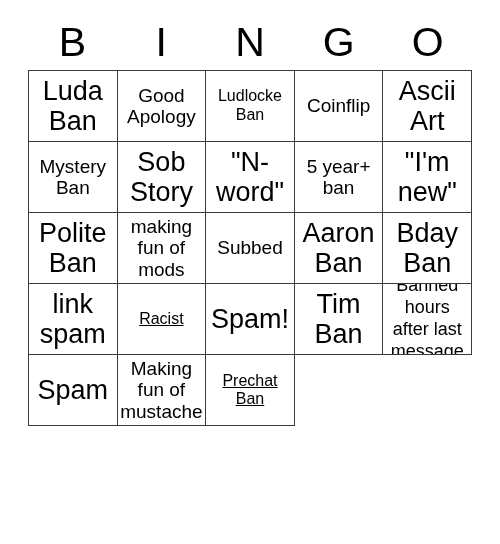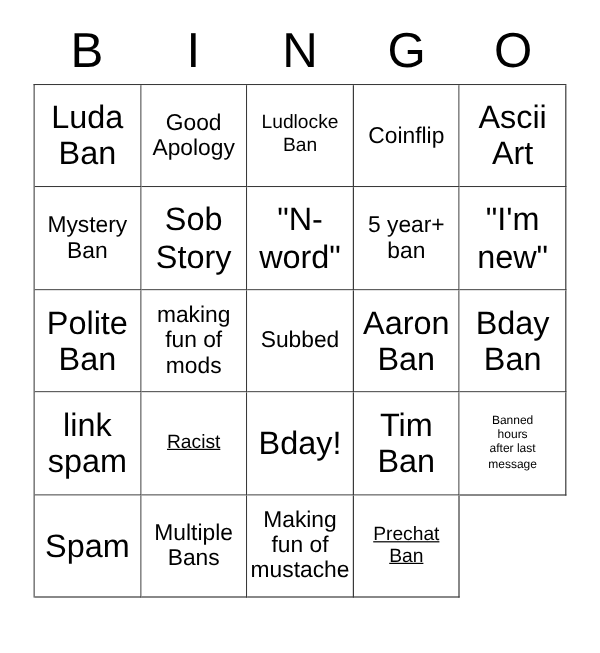--- a/index.html
+++ b/index.html
@@ -39,21 +39,21 @@
     line-height: 1;
     font-weight: normal;
     letter-spacing: 0px;
     color: #000000;
   }
   .grid {
     position: absolute;
     left: 28px;
     top: 70px;
     width: 444px;
-    height: 428px;
+    height: 356px;
     display: grid;
     grid-template-columns: repeat(5, 1fr);
     grid-template-rows: repeat(5, 1fr);
     border-top: 1.5px solid #3a3a3a;
     border-left: 1.5px solid #3a3a3a;
     box-sizing: border-box;
     background: #ffffff;
   }
   .cell {
     border-right: 1.5px solid #3a3a3a;
@@ -72,21 +72,21 @@
     width: 100%;
     line-height: 1.12;
     white-space: pre-line;
     word-break: break-word;
   }
   
   .s-xl .cell-text { font-size: 27px; }
   .s-lg .cell-text { font-size: 16px; text-decoration: underline; }
   .s-md .cell-text { font-size: 19px; }
   .s-sm .cell-text { font-size: 16px; line-height: 1.18; }
-  .s-xs .cell-text { font-size: 10px; line-height: 1.22; }
+  .s-xs .cell-text { font-size: 18px; line-height: 1.22; }
   .s-xxs .cell-text { font-size: 11px; line-height: 1.25; }
 </style>
 </head>
 <body>
 
 <div class="card">
 
   <div class="header-row">
     <div class="header-cell">B</div>
     <div class="header-cell">I</div>
@@ -156,40 +156,36 @@
 Ban</span>
       </div>
       <div class="cell s-xl">
         <span class="cell-text">link
 spam</span>
       </div>
       <div class="cell s-lg">
         <span class="cell-text">Racist</span>
       </div>
       <div class="cell s-xl">
-        <span class="cell-text">Bday!</span>
+        <span class="cell-text">Spam!</span>
       </div>
       <div class="cell s-xl">
         <span class="cell-text">Tim
 Ban</span>
       </div>
       <div class="cell s-xs">
         <span class="cell-text">Banned
 hours
 after last
 message</span>
       </div>
       <div class="cell s-xl">
         <span class="cell-text">Spam</span>
       </div>
       <div class="cell s-md">
-        <span class="cell-text">Multiple
-Bans</span>
-      </div>
-      <div class="cell s-md">
         <span class="cell-text">Making
 fun of
 mustache</span>
       </div>
       <div class="cell s-lg">
         <span class="cell-text">Prechat
 Ban</span>
       </div>
     </div>
 

